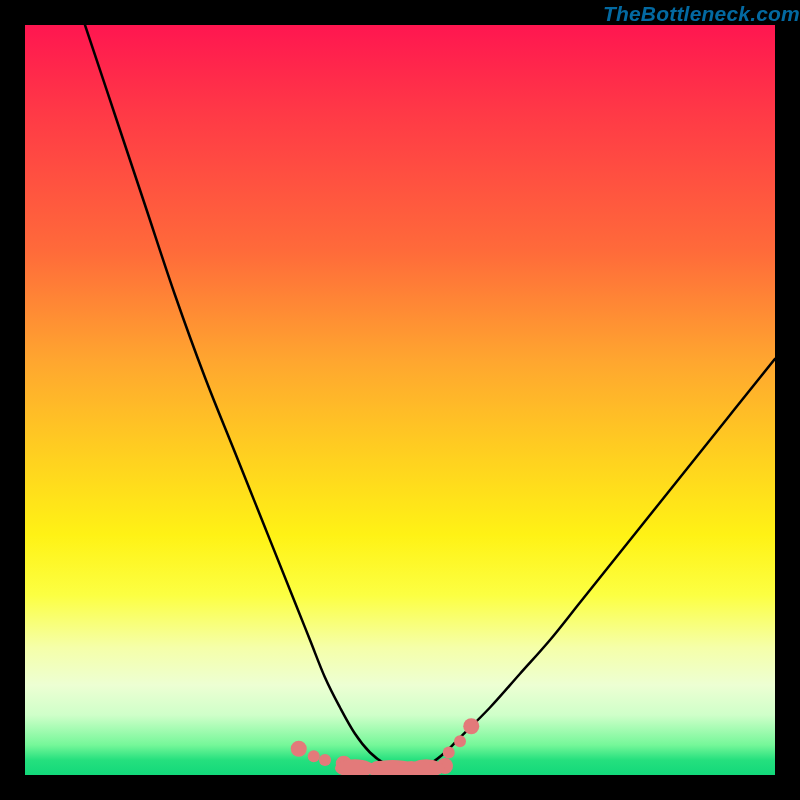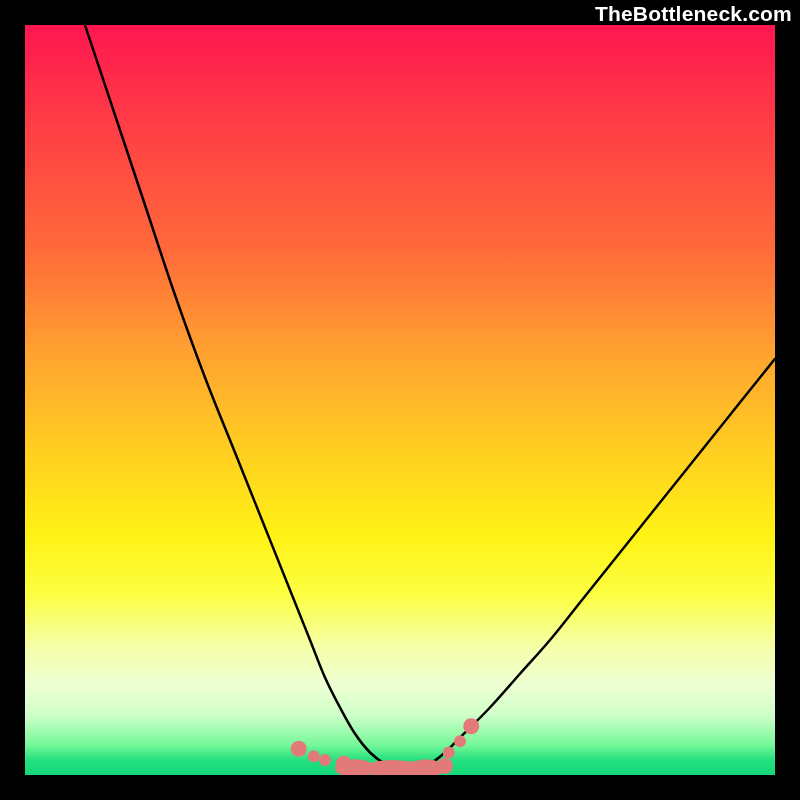--- a/index.html
+++ b/index.html
@@ -38,26 +38,27 @@
       #edffd3 88%,
       #cfffc9 92%,
       #75f799 96%,
       #25e07e 98%,
       #12d87a 100%
     );
   }
   .watermark {
     position: absolute;
     top: 2px;
-    right: 8px;
-    color: #ffffff;
+    right: 0;
+    color: #0369a1;
     font-size: 21px;
     font-weight: 600;
     letter-spacing: 0.2px;
     z-index: 20;
+    font-style: italic;
   }
   svg.curve {
     position: absolute;
     left: 0; top: 0;
     width: 750px; height: 750px;
   }
 </style>
 </head>
 <body>
 

